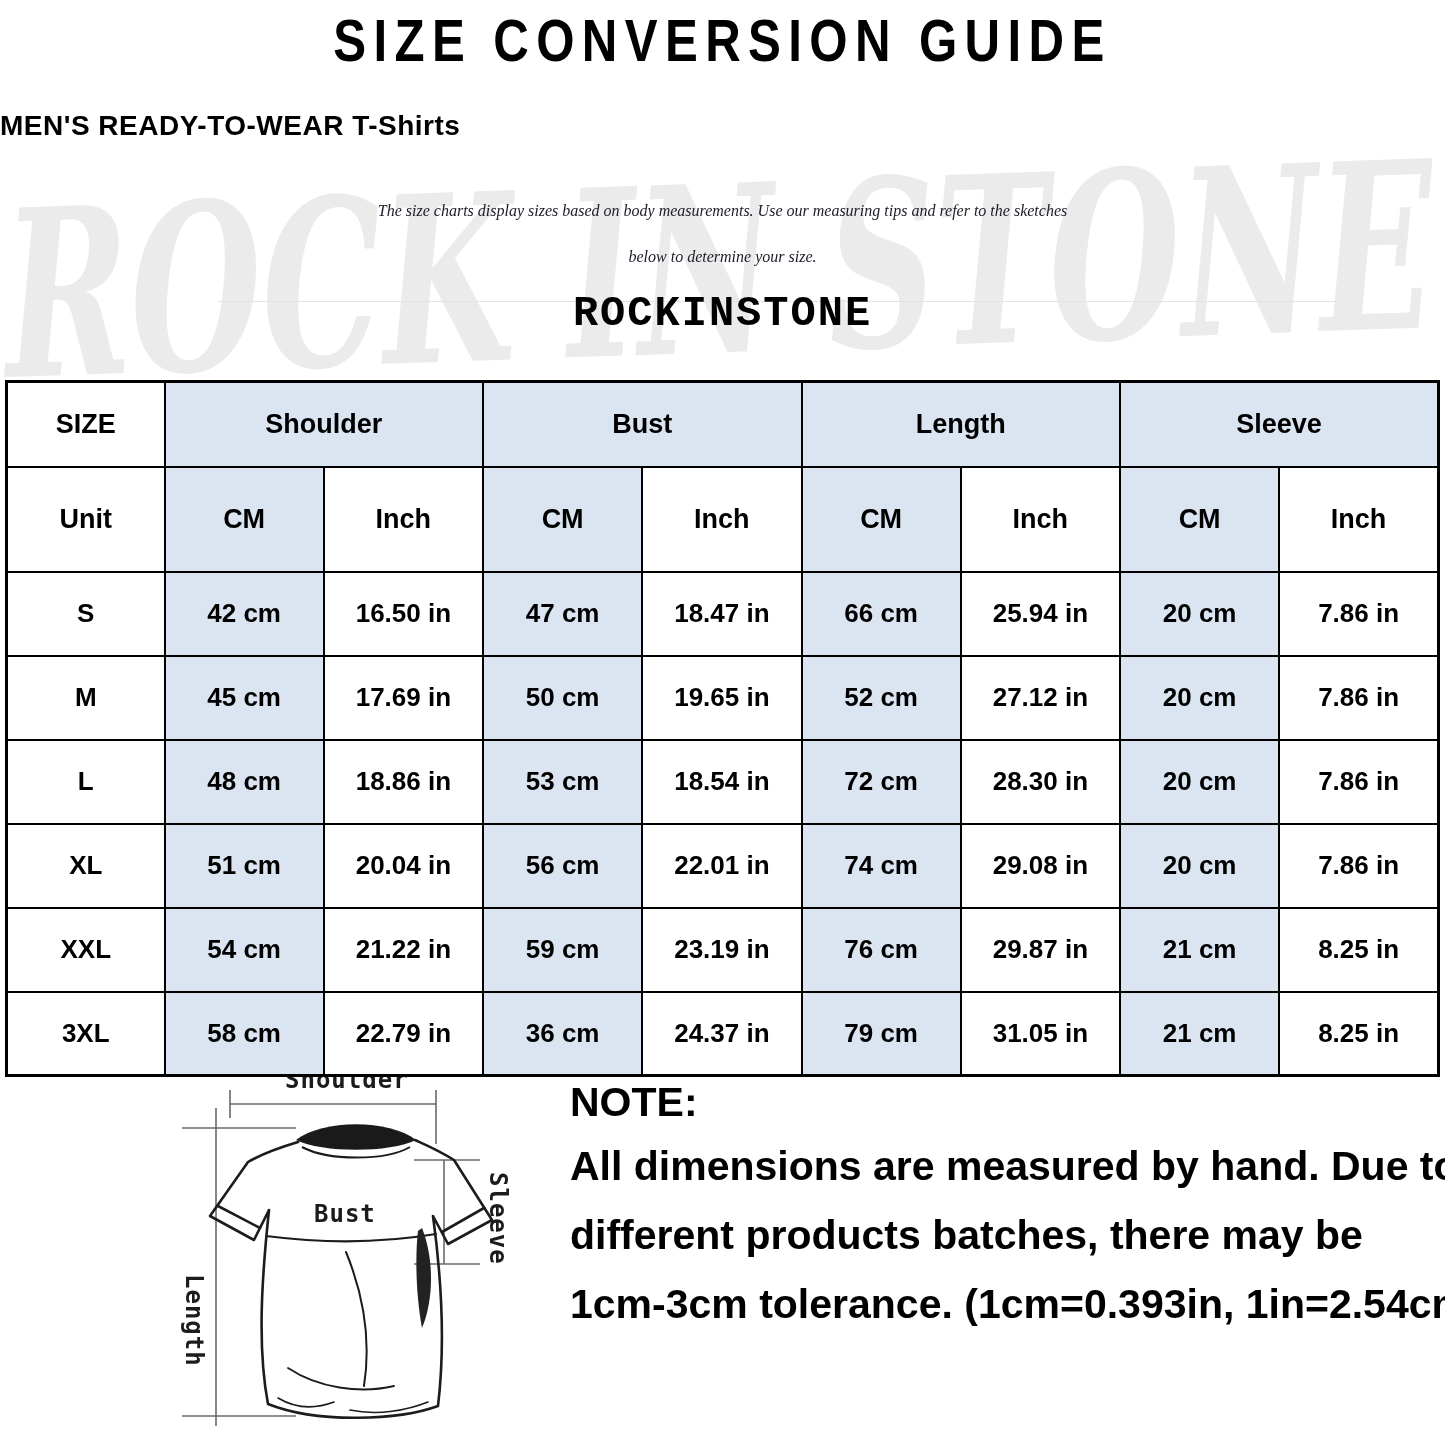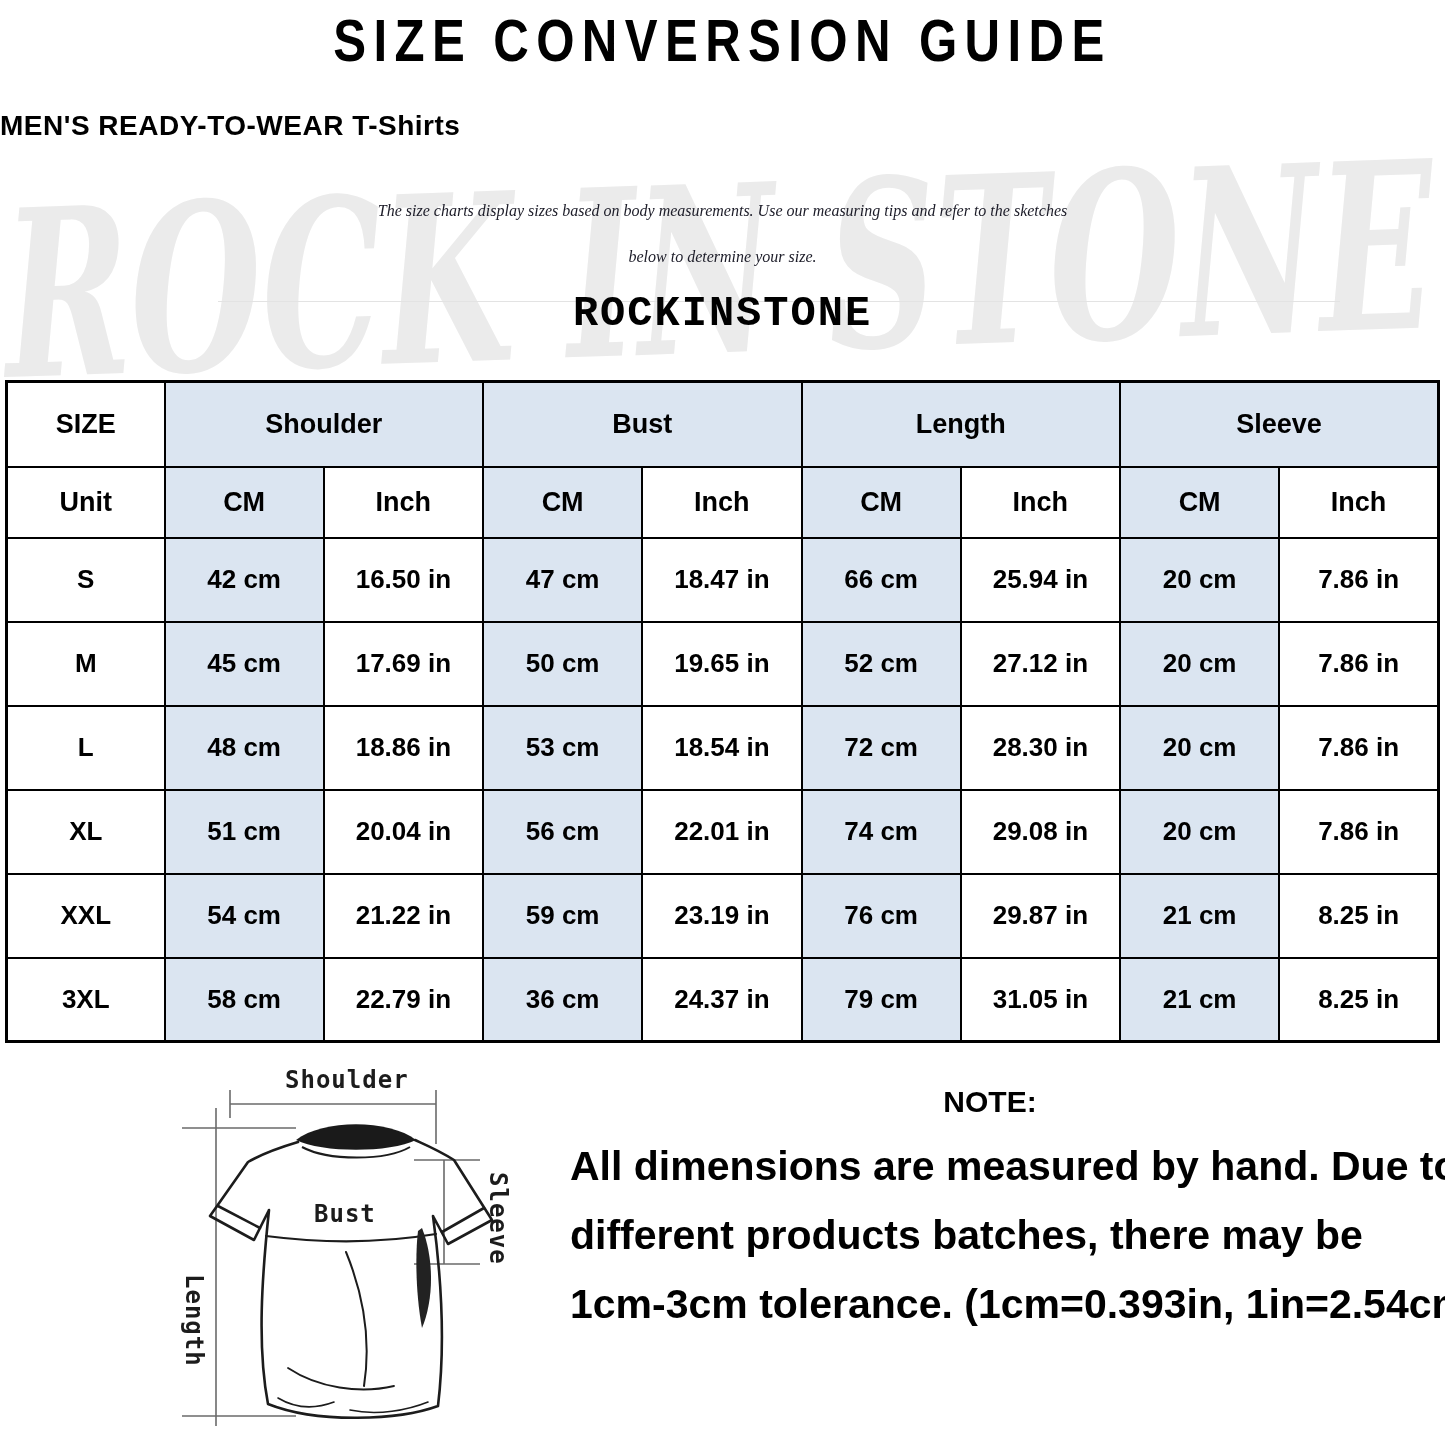--- a/index.html
+++ b/index.html
@@ -38,27 +38,27 @@
     border-collapse:collapse;table-layout:fixed;background:#0369a1;
     border:3px solid #000;
     padding-left:15px;
   }
   .size-table td{
     border:2px solid #000;text-align:center;vertical-align:middle;
     font-weight:bold;font-size:26px;padding:0;background:#fff;
   }
   .size-table thead td{font-size:27px;}
   .size-table tr.group-row{height:85px;}
-  .size-table tr.unit-row{height:71px;}
+  .size-table tr.unit-row{height:105px;}
   .size-table tbody tr{height:84px;}
   .size-table td.hl{background:#dbe5f1;}
   
   .shirt-svg{position:absolute;left:138px;top:1056px;z-index:3;}
   .note{position:absolute;left:570px;top:1072px;width:840px;z-index:3;}
-  .note-heading{font-size:30px;font-weight:bold;line-height:60px;text-align:center;}
+  .note-heading{font-size:41px;font-weight:bold;line-height:60px;}
   .note-line{font-size:41px;font-weight:bold;line-height:69px;white-space:nowrap;}
 </style>
 </head>
 <body>
 
 <svg class="watermark-svg" width="1445" height="300">
   <text x="722" y="212" text-anchor="middle" font-family="DejaVu Serif, serif" font-style="italic" font-weight="bold" font-size="232" fill="#ebebeb" textLength="1430" lengthAdjust="spacingAndGlyphs" transform="rotate(-2 722 212)">ROCK IN STONE</text>
 </svg>
 
 <div class="faint-rule"></div>

